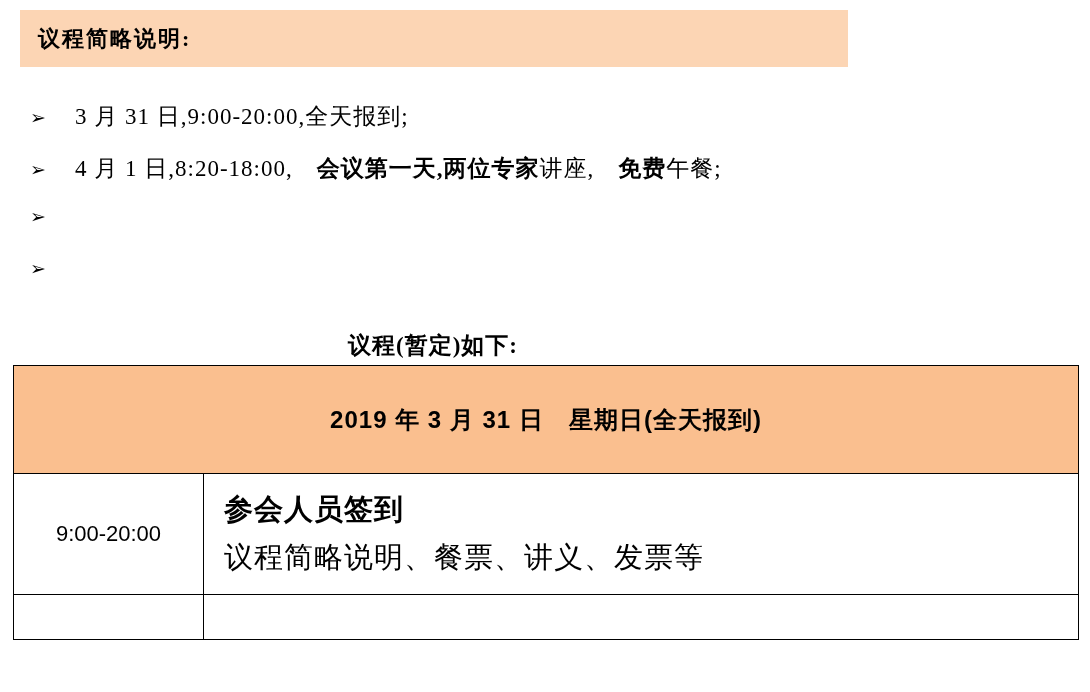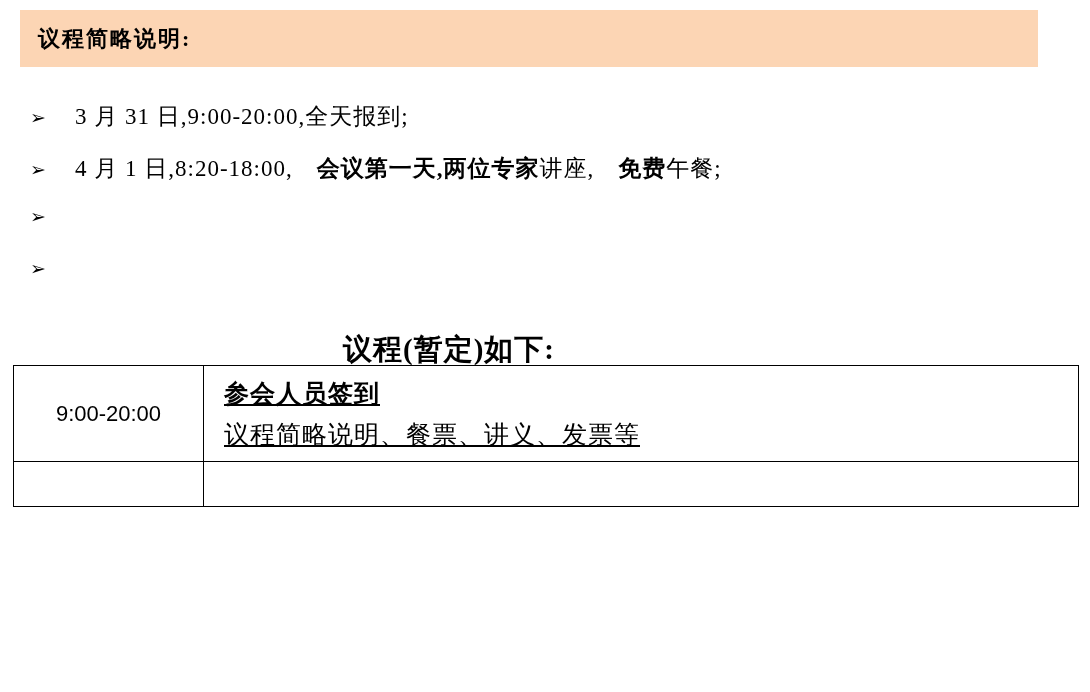--- a/index.html
+++ b/index.html
@@ -9,63 +9,63 @@
     --text-c:#000000;
   }
   *{margin:0;padding:0;box-sizing:border-box;}
   html,body{width:1090px;height:692px;overflow:hidden;background:#ffffff;}
   body{
     position:relative;
     font-family:"Liberation Serif","DejaVu Serif",serif;
     color:var(--text-c);
   }
   .banner{
-    position:absolute;left:20px;top:10px;width:1018px;height:57px;
+    position:absolute;left:20px;top:10px;width:828px;height:57px;
     background:var(--banner-bg);
     display:flex;align-items:center;padding-left:18px;
   }
   .banner-title{
     font-weight:bold;font-size:22px;letter-spacing:2px;
   }
   .bullets{
     position:absolute;left:30px;top:101px;width:1040px;list-style:none;
   }
   .bullet-line{
     display:flex;align-items:baseline;height:52px;
     font-size:23px;letter-spacing:1px;white-space:nowrap;
   }
   .bullet-marker{
     width:45px;flex:0 0 45px;font-size:19px;
     font-family:"DejaVu Sans",sans-serif;
   }
   .seg-bold{font-weight:bold;margin-left:24px;}
   .agenda-heading{
-    position:absolute;left:16px;top:330px;width:866px;
-    text-align:center;font-weight:bold;font-size:29px;letter-spacing:1px;
+    position:absolute;left:0;top:330px;width:866px;
+    text-align:center;font-weight:bold;font-size:23px;letter-spacing:1px;
   }
   .agenda-table{
     position:absolute;left:13px;top:365px;width:1066px;
     border-collapse:collapse;table-layout:fixed;
     background:#ffffff;
   }
   .agenda-table td{border:1px solid var(--border-c);vertical-align:middle;}
   td.section-header{
     background:var(--header-bg);
     text-align:center;
     font-family:"Liberation Sans","DejaVu Sans",sans-serif;
     font-weight:bold;font-size:24px;letter-spacing:1px;
     height:108px;
   }
   td.time-cell{
     text-align:center;
     font-family:"Liberation Sans","DejaVu Sans",sans-serif;
     font-size:22px;height:96px;
   }
   td.desc-cell{
-    padding:4px 20px;font-size:25px;letter-spacing:1px;text-decoration:underline;
+    padding:16px 20px;font-size:29px;letter-spacing:1px;
   }
   .desc-title{display:block;font-weight:bold;margin-bottom:8px;}
   .desc-detail{display:block;}
   tr.empty-row td{height:45px;}
 </style>
 </head>
 <body>
 
 <div class="banner">
   <span class="banner-title">议程简略说明:</span>
@@ -90,20 +90,23 @@
 
 <div class="agenda-heading">议程(暂定)如下:</div>
 
 <table class="agenda-table">
   <colgroup>
     <col style="width:190px">
     <col>
   </colgroup>
   <tbody id="table-body">
       <tr>
+        <td class="section-header" colspan="2">2019 年 3 月 31 日　星期日(全天报到)</td>
+      </tr>
+      <tr>
         <td class="time-cell">9:00-20:00</td>
         <td class="desc-cell">
           <span class="desc-title">参会人员签到</span>
           <span class="desc-detail">议程简略说明、餐票、讲义、发票等</span>
         </td>
       </tr>
       <tr class="empty-row">
         <td class="time-cell"></td>
         <td class="desc-cell"></td>
       </tr>

